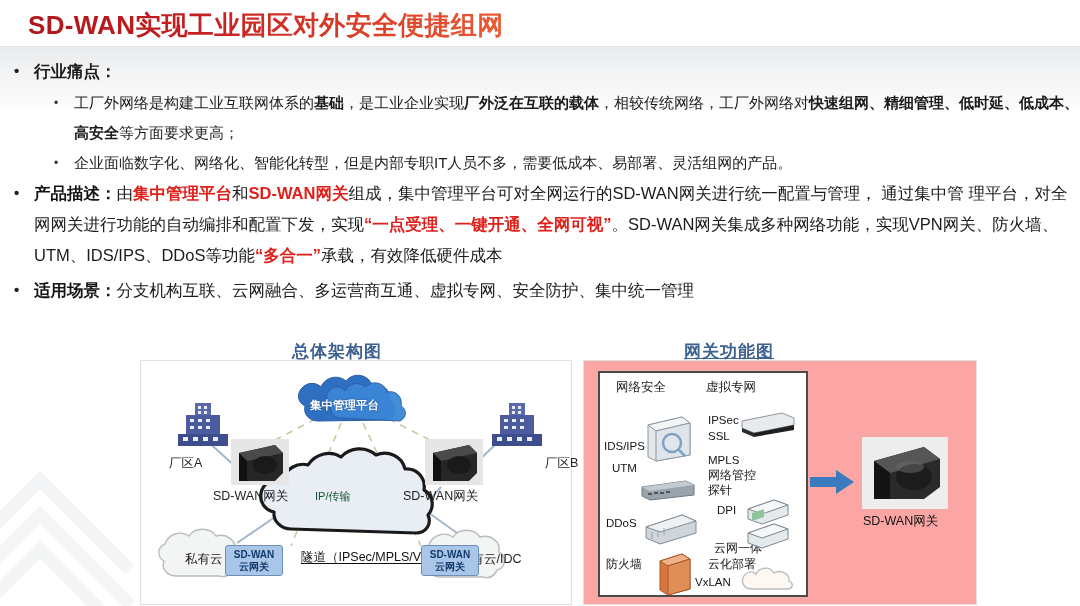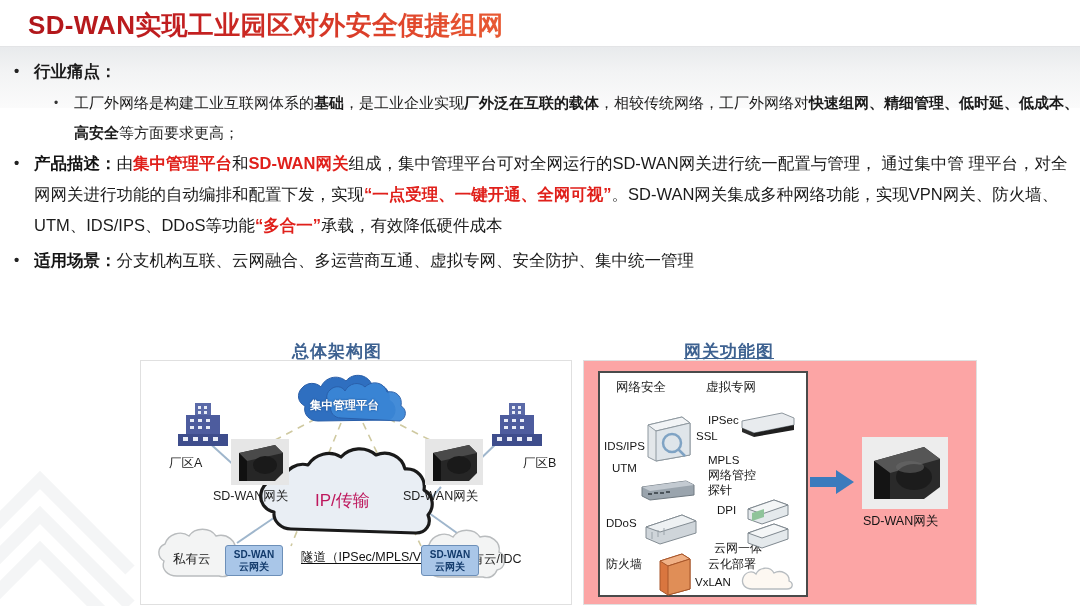--- a/index.html
+++ b/index.html
@@ -50,21 +50,21 @@
   .bldg{position:absolute;width:56px;height:50px;}
   .router3d{position:absolute;width:58px;height:46px;}
 
   .cloudbox{position:absolute;border:1px solid #6c8fb8;background:#a9c6e8;
     border-radius:3px;text-align:center;color:#123a6b;font-size:10px;
     font-weight:bold;line-height:11.5px;padding:3px 2px;white-space:nowrap;}
 
   .plat-label{position:absolute;color:#ffffff;font-size:11.5px;font-weight:bold;
     white-space:nowrap;text-shadow:0 0 2px rgba(20,60,120,.9);}
 
-  .ip-label{position:absolute;font-size:17px;color:#be185d;white-space:nowrap;}
+  .ip-label{position:absolute;font-size:11px;color:#14532d;white-space:nowrap;}
   .tunnel-label{position:absolute;font-size:12.5px;color:#111;white-space:nowrap;
     text-decoration:underline;text-decoration-color:#111;text-underline-offset:2px;}
 
   
   #gw{position:absolute;left:583px;top:360px;width:392px;height:243px;
     background:#fca5a5;border:1px solid #e0e0e0;}
   #gwbox{position:absolute;left:14px;top:10px;width:206px;height:222px;
     border:2px solid #4a4a4a;background:#fff;}
   .gw-head{position:absolute;font-size:12.5px;color:#1d1d1d;font-weight:normal;white-space:nowrap;}
   .gw-txt{position:absolute;font-size:11.5px;color:#151515;white-space:nowrap;line-height:14px;}
@@ -94,20 +94,21 @@
     <span>行业痛点：</span>
   </div>
 
   <div class="lvl2">
     <span class="bullet">•</span>
     <span><span>工厂外网络是构建工业互联网体系的</span><span class="b">基础</span><span>，是工业企业实现</span><span class="b">厂外泛在互联的载体</span><span>，相较传统网络，工厂外网络对</span><span class="b">快速组网、精细管理、低时延、低成本、高安全</span><span>等方面要求更高；</span></span>
   </div>
 
   <div class="lvl2">
     <span class="bullet">•</span>
+    <span><span>企业面临数字化、网络化、智能化转型，但是内部专职IT人员不多，需要低成本、易部署、灵活组网的产品。</span></span>
   </div>
 
   <div class="lvl1" style="line-height:31px;">
     <span class="bullet">•</span>
     <span class="lead">产品描述：</span><span class="para"><span>由</span><span class="red">集中管理平台</span><span>和</span><span class="red">SD-WAN网关</span><span>组成，集中管理平台可对全网运行的SD-WAN网关进行统一配置与管理， 通过集中管 理平台，对全网网关进行功能的自动编排和配置下发，实现</span><span class="red">“一点受理、一键开通、全网可视”</span><span>。SD-WAN网关集成多种网络功能，实现VPN网关、防火墙、UTM、IDS/IPS、DDoS等功能</span><span class="red">“多合一”</span><span>承载，有效降低硬件成本</span></span>
   </div>
 
   <div class="lvl1" style="margin-top:4px;">
     <span class="bullet">•</span>
     <span class="lead">适用场景：</span><span class="para">分支机构互联、云网融合、多运营商互通、虚拟专网、安全防护、集中统一管理</span>
@@ -202,21 +203,21 @@
         <rect x="31" y="18" width="4" height="3"></rect>
       <rect x="15" y="25" width="4" height="3"></rect>
         <rect x="23" y="25" width="4" height="3"></rect>
         <rect x="31" y="25" width="4" height="3"></rect>
       <rect x="8" y="36" width="5" height="4"></rect>
         <rect x="18" y="36" width="5" height="4"></rect>
       <rect x="28" y="36" width="5" height="4"></rect>
         <rect x="38" y="36" width="5" height="4"></rect>
     </g>
   </svg>
-  <div class="node-label" style="left:382px;top:94px;">厂区B</div>
+  <div class="node-label" style="left:404px;top:94px;">厂区B</div>
 
   <svg class="router3d" style="left:90px;top:78px;" viewBox="0 0 58 46">
     <rect x="0" y="0" width="58" height="46" fill="#e6e6e6"></rect>
     <path d="M8 14 L44 6 L52 14 L52 34 L44 42 L8 42 Z" fill="#262626"></path>
     <path d="M8 14 L44 6 L52 14 L16 22 Z" fill="#4a4a4a"></path>
     <path d="M8 14 L16 22 L16 42 L8 42 Z" fill="#111"></path>
     <ellipse cx="34" cy="26" rx="12" ry="9" fill="#1a1a1a"></ellipse>
   </svg>
   <div class="node-label" style="left:72px;top:127px;">SD-WAN网关</div>
 
@@ -228,21 +229,21 @@
     <ellipse cx="34" cy="26" rx="12" ry="9" fill="#1a1a1a"></ellipse>
   </svg>
   <div class="node-label" style="left:262px;top:127px;">SD-WAN网关</div>
 
   <div class="plat-label" style="left:169px;top:37px;">集中管理平台</div>
 
   <div class="ip-label" style="left:174px;top:128px;">IP/传输</div>
 
   <div class="tunnel-label" style="left:160px;top:188px;">隧道（IPSec/MPLS/VxLAN）</div>
 
-  <div class="node-label" style="left:32px;top:190px;">私有云</div>
+  <div class="node-label" style="left:44px;top:190px;">私有云</div>
 
   <div class="node-label" style="left:318px;top:190px;">公有云/IDC</div>
 
   <div class="cloudbox" style="left:84px;top:184px;width:52px;">
     <div>SD-WAN</div>
     <div>云网关</div>
   </div>
   <div class="cloudbox" style="left:280px;top:184px;width:52px;">
     <div>SD-WAN</div>
     <div>云网关</div>
@@ -256,21 +257,21 @@
 
   <div class="gw-head" style="left:32px;top:18px;">网络安全</div>
   <div class="gw-head" style="left:122px;top:18px;">虚拟专网</div>
 
   <div class="gw-txt" style="left:20px;top:78px;">IDS/IPS</div>
   <div class="gw-txt" style="left:28px;top:100px;">UTM</div>
   <div class="gw-txt" style="left:22px;top:155px;">DDoS</div>
   <div class="gw-txt cn" style="left:22px;top:196px;">防火墙</div>
 
   <div class="gw-txt" style="left:124px;top:52px;">IPSec</div>
-  <div class="gw-txt" style="left:112px;top:68px;">SSL</div>
+  <div class="gw-txt" style="left:124px;top:68px;">SSL</div>
   <div class="gw-txt" style="left:124px;top:92px;">MPLS</div>
   <div class="gw-txt cn" style="left:124px;top:107px;">网络管控</div>
   <div class="gw-txt cn" style="left:124px;top:122px;">探针</div>
   <div class="gw-txt" style="left:133px;top:142px;">DPI</div>
   <div class="gw-txt cn" style="left:130px;top:180px;">云网一体</div>
   <div class="gw-txt cn" style="left:124px;top:196px;">云化部署</div>
   <div class="gw-txt" style="left:111px;top:214px;">VxLAN</div>
 
   <svg class="dev" style="left:58px;top:52px;width:52px;height:50px;" viewBox="0 0 52 50">
     <path d="M6 12 L40 4 L48 10 L48 42 L14 48 L6 44 Z" fill="#e3e7ea" stroke="#8e989f" stroke-width="1"></path>

